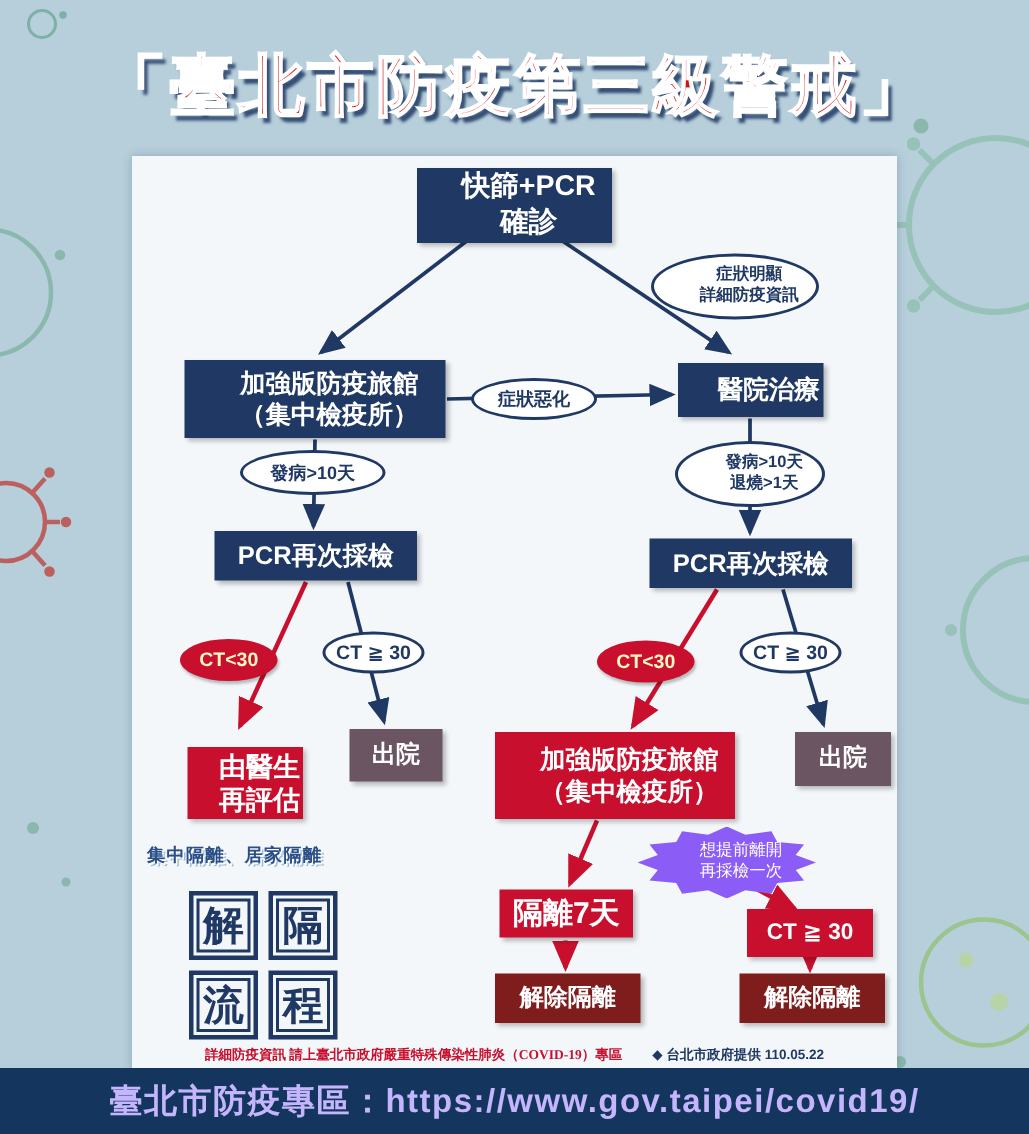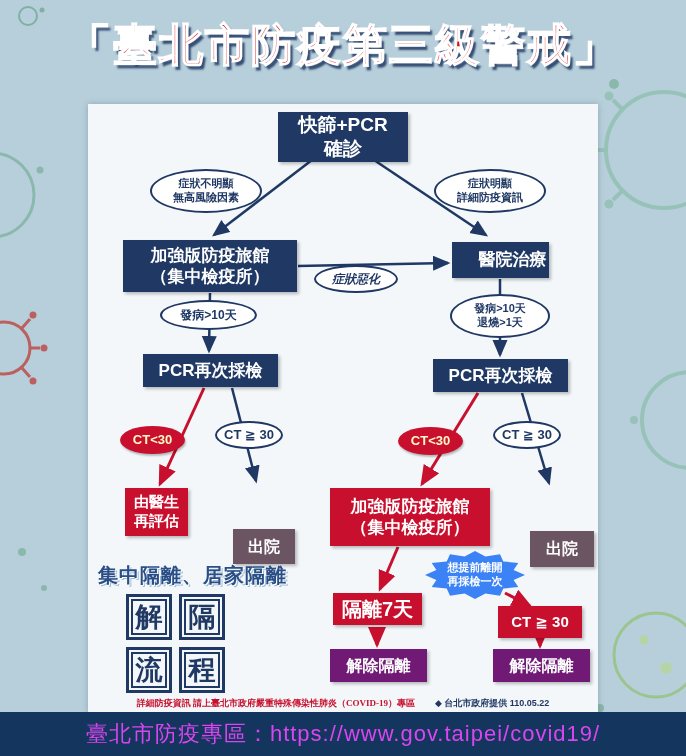--- a/index.html
+++ b/index.html
@@ -3,48 +3,48 @@
 <meta charset="utf-8">
 <style>
   html,body { margin:0; padding:0; }
   body { font-family:"Liberation Sans","DejaVu Sans",sans-serif; }
   .stage {
     position:relative; width:686px; height:756px; overflow:hidden;
     background:#b7cfdb;
   }
   .deco-svg { position:absolute; left:0; top:0; z-index:0; pointer-events:none; }
   .title {
-    position:absolute; left:0; top:16px; width:686px; z-index:4;
+    position:absolute; left:0; top:28px; width:686px; z-index:4;
     text-align:center; font-size:44px; font-weight:800; letter-spacing:2px;
     color:#d60f12; -webkit-text-stroke:1.4px #ffffff;
     text-shadow:3px 4px 2px rgba(20,45,90,0.8);
     white-space:nowrap;
   }
   .card {
     position:absolute; left:88px; top:104px; width:510px; height:610px;
     background:#f3f7f9; z-index:1; box-shadow:0 0 6px rgba(30,50,80,0.25);
   }
   .arrows { position:absolute; left:0; top:0; z-index:2; pointer-events:none; }
   .node {
     position:absolute; z-index:3; box-sizing:border-box;
     display:flex; align-items:center; justify-content:center;
     text-align:center; font-weight:bold; line-height:1.25;
   }
-  .prewrap { white-space:pre-line; }
+  .prewrap { white-space:pre-line;padding-left:19px; }
   .navy-box { background:#1f3864; color:#fff; box-shadow:2px 2px 3px rgba(0,0,0,0.25); }
   .oval { background:#ffffff; border:2px solid #1f3864; color:#1f3864; border-radius:50%; }
   .red-oval { background:#c8102e; color:#fef9c3; border-radius:50%; box-shadow:1px 2px 2px rgba(0,0,0,0.25); }
   .red-box { background:#c8102e; color:#fff; box-shadow:2px 2px 3px rgba(0,0,0,0.25); }
-  .mauve-box { background:#6b5563; color:#fff; box-shadow:2px 2px 3px rgba(0,0,0,0.25);margin-top:43px; }
-  .pink-box { background:#701a75; color:#fff; box-shadow:2px 2px 3px rgba(0,0,0,0.25); }
+  .mauve-box { background:#6b5563; color:#fff; box-shadow:2px 2px 3px rgba(0,0,0,0.25); }
+  .pink-box { background:#7f1d1d; color:#fff; box-shadow:2px 2px 3px rgba(0,0,0,0.25); }
   .burst {
-    position:absolute; z-index:3; background:#3b82f6;
+    position:absolute; z-index:3; background:#8b5cf6;
     clip-path:polygon(100% 50%,88.6% 60.4%,93.3% 75%,78.3% 78.3%,75% 93.3%,60.4% 88.6%,50% 100%,39.6% 88.6%,25% 93.3%,21.7% 78.3%,6.7% 75%,11.4% 60.4%,0% 50%,11.4% 39.6%,6.7% 25%,21.7% 21.7%,25% 6.7%,39.6% 11.4%,50% 0%,60.4% 11.4%,75% 6.7%,78.3% 21.7%,93.3% 25%,88.6% 39.6%);
     display:flex; align-items:center; justify-content:center;
-    color:#fff; font-weight:bold; text-align:center; line-height:1.25;
+    color:#fff; font-weight:normal; text-align:center; line-height:1.25;
   }
   .section-label {
     position:absolute; z-index:3; font-weight:800; color:#2a4e86;
     text-shadow:1px 1px 0 #ffffff, 2px 2px 0 #9cbcd6; letter-spacing:1px;
   }
   .tiles {
     position:absolute; z-index:3; display:grid;
     grid-template-columns:46px 46px; grid-auto-rows:46px; gap:7px;
   }
   .tile {
@@ -57,21 +57,21 @@
   .note {
     position:absolute; z-index:3; left:95px; top:697px; width:496px;
     text-align:center; font-size:9px; font-weight:bold; white-space:nowrap;
   }
   .note .r { color:#c8102e;font-family:Liberation Serif, serif; }
   .note .b { color:#1f3864; margin-left:20px; }
   .footer-bar {
     position:absolute; left:0; top:712px; width:686px; height:44px;
     background:#14355e; z-index:4; display:flex; align-items:center; justify-content:center;
   }
-  .footer-bar .txt { color:#d946ef; font-size:22px; font-weight:400; letter-spacing:1px; white-space:nowrap; }
+  .footer-bar .txt { color:#c4b5fd; font-size:22px; font-weight:700; letter-spacing:1px; white-space:nowrap; }
 </style>
 </head>
 <body>
 
 <div class="stage">
 
   <svg class="deco-svg" width="686" height="756">
     <g>
       <circle cx="28" cy="16" r="9" fill="none" stroke="#7fb0a5" stroke-width="2"></circle>
       <circle cx="42" cy="10" r="2.5" fill="#7fb0a5"></circle>
@@ -137,61 +137,59 @@
     <path d="M478,393 L422,484" stroke="#c8102e" stroke-width="3" fill="none" marker-end="url(#ar)"></path>
     <path d="M398,547 L380,589" stroke="#c8102e" stroke-width="3" fill="none" marker-end="url(#ar)"></path>
     <path d="M505,593 L530,606" stroke="#c8102e" stroke-width="3" fill="none" marker-end="url(#ar)"></path>
     <path d="M377,627 L377,645" stroke="#c8102e" stroke-width="3" fill="none" marker-end="url(#ar)"></path>
     <path d="M540,638 L540,646" stroke="#c8102e" stroke-width="3" fill="none" marker-end="url(#ar)"></path>
   </svg>
 
   <div class="node navy-box prewrap" style="left:278px; top:112px; width:130px; height:50px; font-size:19px;">快篩+PCR
 確診</div>
 
-  <div class="node oval prewrap" style="left:150px; top:169px; width:112px; height:44px; font-size:11px;">症狀不明顯
-無高風險因素</div>
   <div class="node oval prewrap" style="left:434px; top:169px; width:112px; height:44px; font-size:11px;">症狀明顯
 詳細防疫資訊</div>
 
   <div class="node navy-box prewrap" style="left:123px; top:240px; width:174px; height:52px; font-size:17px;">加強版防疫旅館
 （集中檢疫所）</div>
-  <div class="node oval" style="left:314px; top:265px; width:84px; height:28px; font-size:12px;font-style:italic;">症狀惡化</div>
+  <div class="node oval" style="left:314px; top:252px; width:84px; height:28px; font-size:12px;">症狀惡化</div>
   <div class="node navy-box" style="left:452px; top:242px; width:97px; height:36px; font-size:17px;padding-left:24px;">醫院治療</div>
 
   <div class="node oval" style="left:160px; top:300px; width:97px; height:30px; font-size:12px;">發病&gt;10天</div>
   <div class="node oval prewrap" style="left:450px; top:294px; width:100px; height:44px; font-size:11px;">發病&gt;10天
 退燒&gt;1天</div>
 
   <div class="node navy-box" style="left:143px; top:354px; width:135px; height:33px; font-size:17px;">PCR再次採檢</div>
   <div class="node navy-box" style="left:433px; top:359px; width:135px; height:33px; font-size:17px;">PCR再次採檢</div>
 
   <div class="node red-oval" style="left:120px; top:426px; width:65px; height:28px; font-size:13px;">CT&lt;30</div>
   <div class="node oval" style="left:215px; top:421px; width:68px; height:28px; font-size:13px;">CT ≧ 30</div>
 
-  <div class="node red-box prewrap" style="left:125px; top:488px; width:63px; height:48px; font-size:15px;">由醫生
+  <div class="node red-box prewrap" style="left:125px; top:498px; width:77px; height:48px; font-size:18px;">由醫生
 再評估</div>
   <div class="node mauve-box" style="left:233px; top:486px; width:62px; height:35px; font-size:16px;">出院</div>
 
   <div class="node red-oval" style="left:398px; top:427px; width:65px; height:28px; font-size:13px;">CT&lt;30</div>
   <div class="node oval" style="left:493px; top:421px; width:68px; height:28px; font-size:13px;">CT ≧ 30</div>
 
   <div class="node red-box prewrap" style="left:330px; top:488px; width:160px; height:58px; font-size:17px;">加強版防疫旅館
 （集中檢疫所）</div>
   <div class="node mauve-box" style="left:530px; top:488px; width:64px; height:36px; font-size:16px;">出院</div>
 
   <div class="burst prewrap" style="left:425px; top:551px; width:100px; height:48px; font-size:11px;">想提前離開
 再採檢一次</div>
 
   <div class="node red-box" style="left:333px; top:593px; width:89px; height:32px; font-size:20px;">隔離7天</div>
   <div class="node red-box" style="left:498px; top:606px; width:84px; height:32px; font-size:15px;">CT ≧ 30</div>
 
   <div class="node pink-box" style="left:330px; top:649px; width:97px; height:33px; font-size:16px;">解除隔離</div>
   <div class="node pink-box" style="left:493px; top:649px; width:97px; height:33px; font-size:16px;">解除隔離</div>
 
-  <div class="section-label" style="left:98px; top:562px; font-size:20px;">集中隔離、居家隔離</div>
+  <div class="section-label" style="left:98px; top:562px; font-size:12px;">集中隔離、居家隔離</div>
 
   <div class="tiles" style="left:126px; top:594px;">
     <div class="tile">
         <span>解</span>
       </div>
     <div class="tile">
         <span>隔</span>
       </div>
     <div class="tile">
         <span>流</span>

